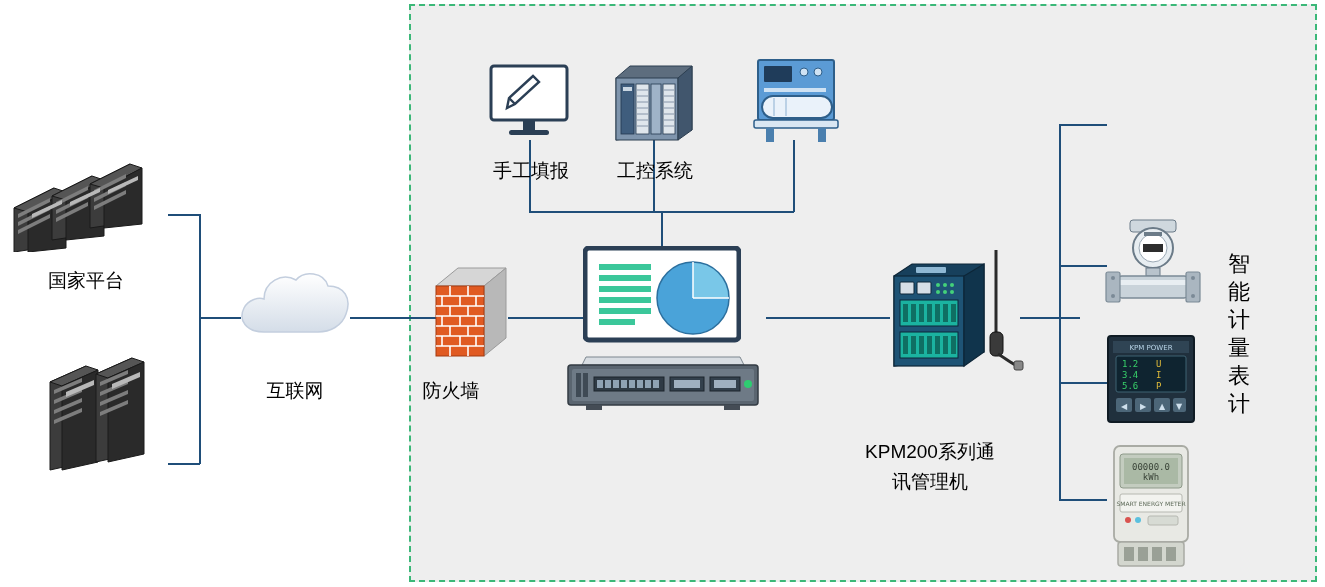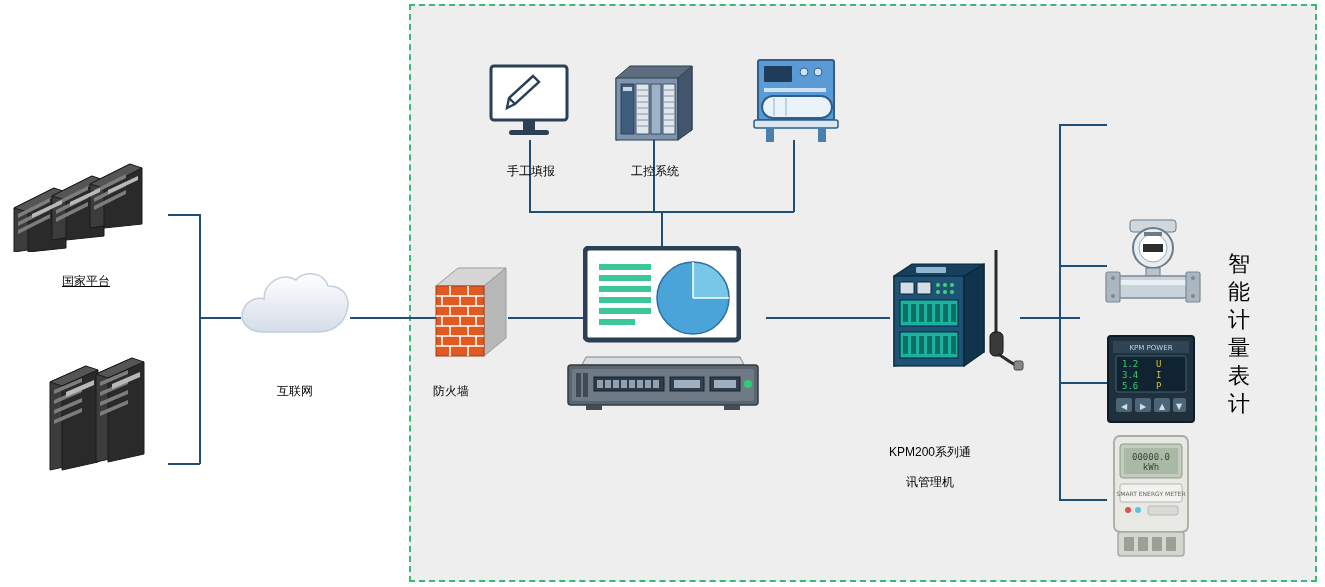--- a/index.html
+++ b/index.html
@@ -12,21 +12,21 @@
     width: 1325px;
     height: 587px;
     background: #ffffff;
     font-family: "Liberation Sans", sans-serif;
     overflow: hidden;
   }
   .abs { position: absolute; }
   .label {
     position: absolute;
     color: #000000;
-    font-size: 12px;
+    font-size: 19px;
     line-height: 26px;
     text-align: center;
     white-space: pre-line;
     font-family: "Liberation Sans", sans-serif;
   }
   
   #enterprise-zone {
     left: 409px;
     top: 4px;
     width: 908px;
@@ -119,21 +119,21 @@
         <polygon points="88,38 120,22 120,26 88,42"></polygon>
         <polygon points="88,46 120,30 120,34 88,50"></polygon>
       </g>
       <g fill="#b9b9b9">
         <polygon points="26,54 56,40 56,44 26,58"></polygon>
         <polygon points="64,42 94,28 94,32 64,46"></polygon>
         <polygon points="102,30 132,16 132,20 102,34"></polygon>
       </g>
     </svg>
   </div>
-  <div class="label" style="left:16px; top:268px; width:140px;text-decoration:underline;">国家平台</div>
+  <div class="label" style="left:16px; top:268px; width:140px;">国家平台</div>
 
   <div class="abs" style="left:44px; top:356px; width:124px; height:120px;">
     <svg width="124" height="120" viewBox="0 0 124 120">
       <polygon points="6,26 42,10 42,106 6,114" fill="#3c3c3c" stroke="#1a1a1a" stroke-width="1"></polygon>
       <polygon points="6,26 42,10 54,14 18,30" fill="#555" stroke="#1a1a1a" stroke-width="1"></polygon>
       <polygon points="18,30 54,14 54,106 18,114" fill="#2a2a2a" stroke="#1a1a1a" stroke-width="1"></polygon>
       <polygon points="52,18 88,2 88,98 52,106" fill="#3c3c3c" stroke="#1a1a1a" stroke-width="1"></polygon>
       <polygon points="52,18 88,2 100,6 64,22" fill="#555" stroke="#1a1a1a" stroke-width="1"></polygon>
       <polygon points="64,22 100,6 100,98 64,106" fill="#2a2a2a" stroke="#1a1a1a" stroke-width="1"></polygon>
       <g fill="#7d7d7d">
@@ -417,21 +417,21 @@
       </g>
       <g fill="#cfe0ec" font-size="8" font-family="DejaVu Sans, sans-serif" text-anchor="middle">
         <text x="20" y="77">◀</text>
           <text x="39" y="77">▶</text>
         <text x="58" y="77">▲</text>
           <text x="75" y="77">▼</text>
       </g>
     </svg>
   </div>
 
-  <div class="abs" style="left:1108px; top:434px; width:86px; height:124px;">
+  <div class="abs" style="left:1108px; top:444px; width:86px; height:124px;">
     <svg width="86" height="124" viewBox="0 0 86 124">
       <rect x="6" y="2" width="74" height="96" rx="6" fill="#e8e9e4" stroke="#a9aba4" stroke-width="1.8"></rect>
       <rect x="12" y="10" width="62" height="34" rx="3" fill="#c3ccbf" stroke="#8e9a8a"></rect>
       <rect x="16" y="14" width="54" height="26" fill="#aab9a5"></rect>
       <g font-family="DejaVu Sans Mono, monospace" font-size="9" fill="#3a4438">
         <text x="43" y="26" text-anchor="middle">00000.0</text>
         <text x="43" y="36" text-anchor="middle">kWh</text>
       </g>
       <rect x="12" y="50" width="62" height="18" rx="2" fill="#f2f3ef" stroke="#b6b8b1"></rect>
       <g font-family="DejaVu Sans, sans-serif" font-size="6" fill="#5d6a58">

